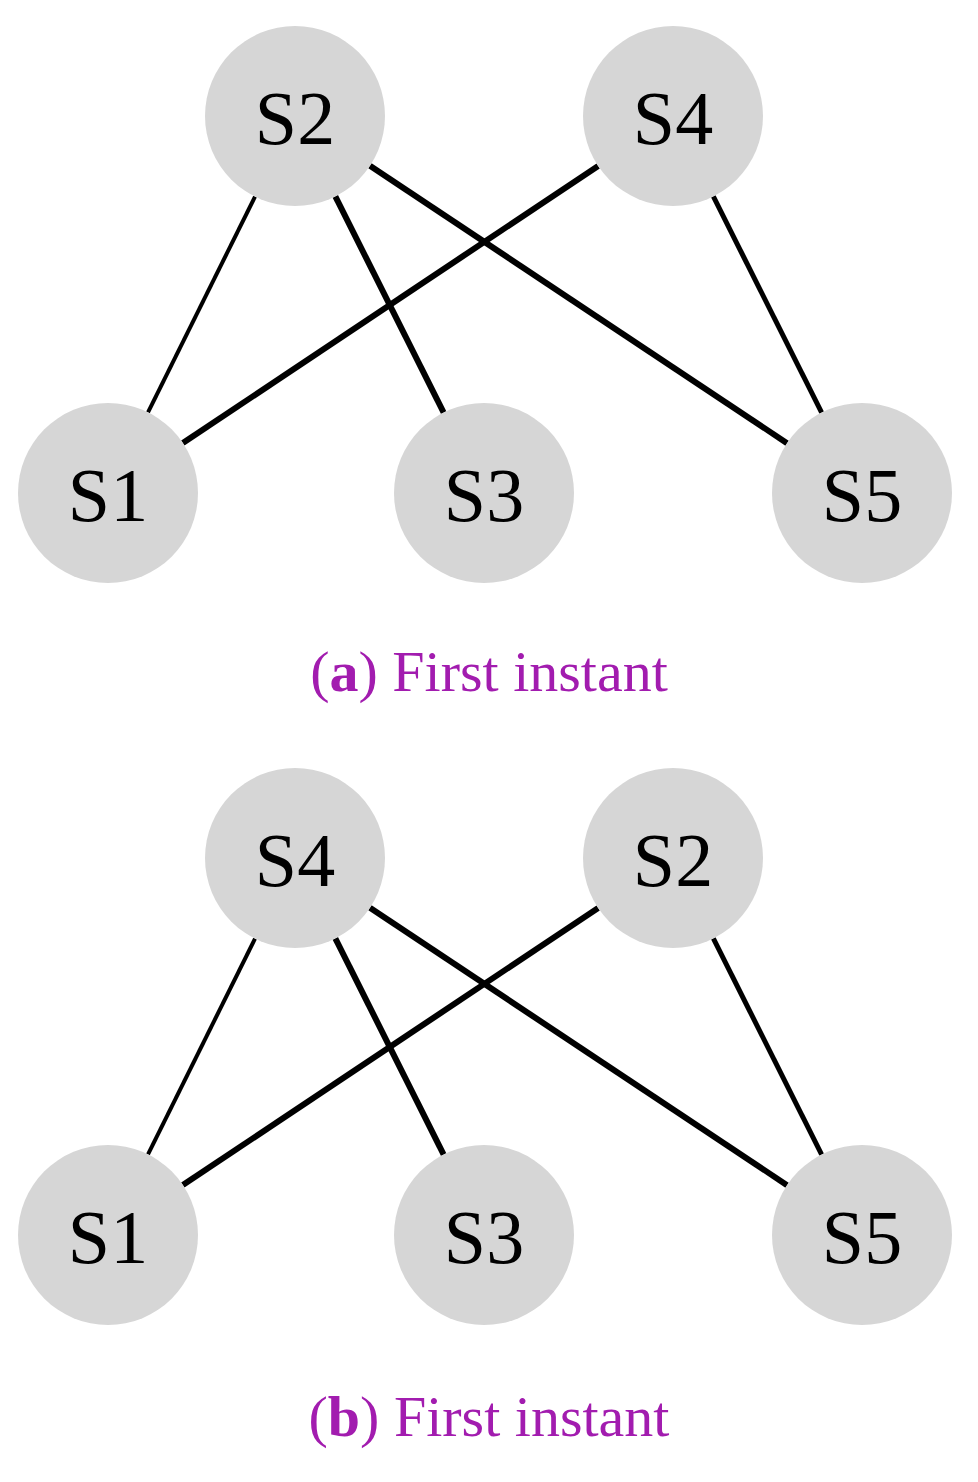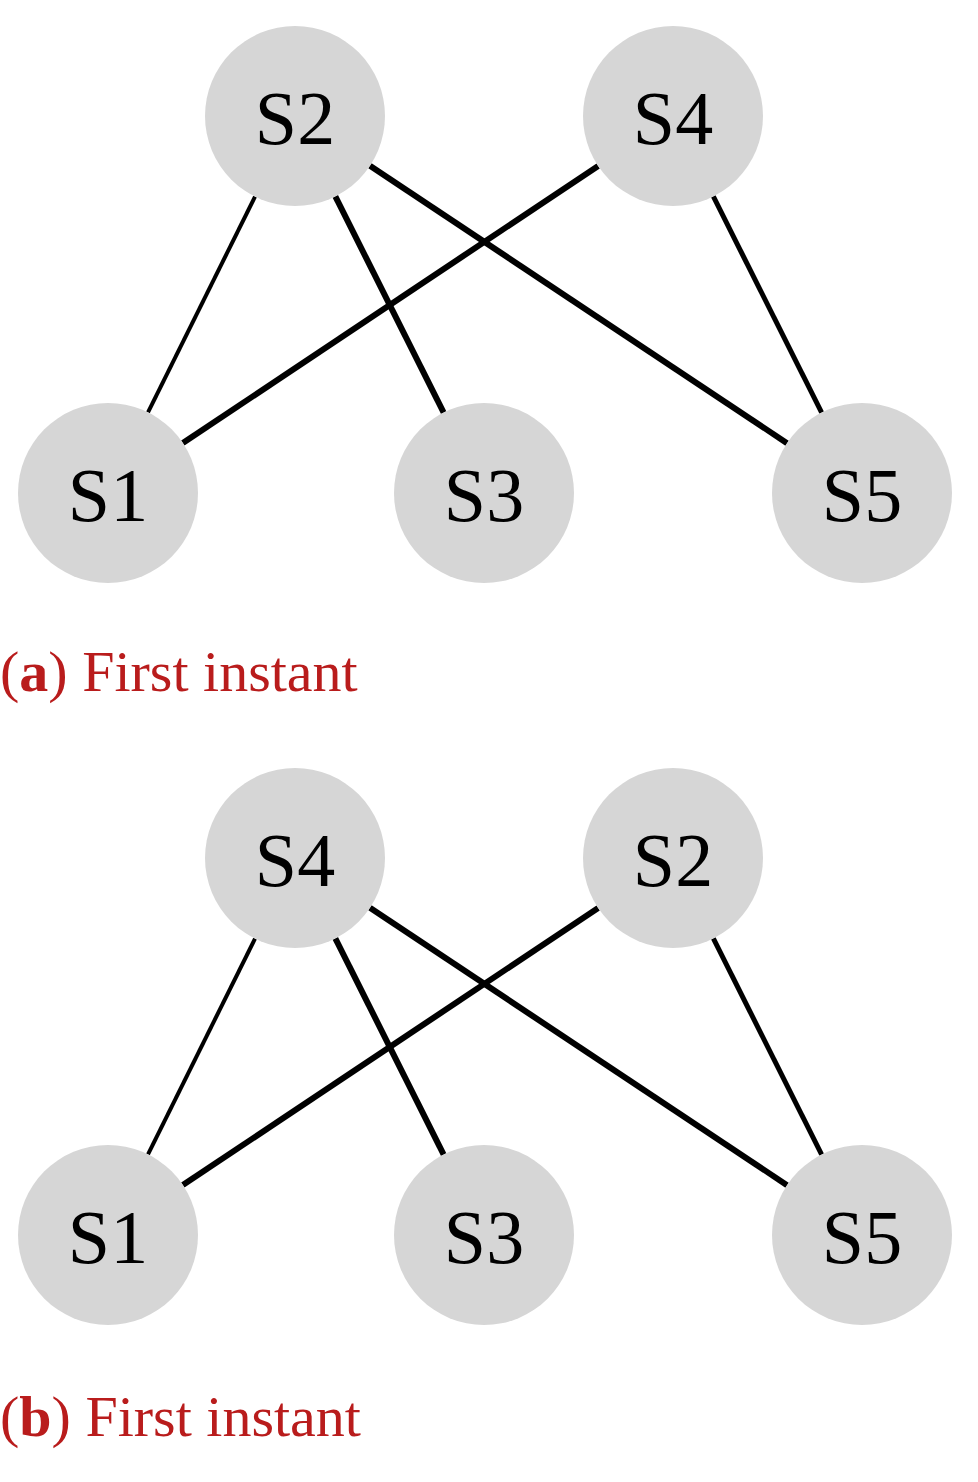--- a/index.html
+++ b/index.html
@@ -36,23 +36,24 @@
   }
   .node-label {
     font-family: "Liberation Serif", "DejaVu Serif", serif;
     font-size: 76px;
     fill: #000000;
     text-anchor: middle;
     dominant-baseline: central;
   }
   .caption {
     width: 978px;
+    text-align: center;
     font-family: "Liberation Serif", "DejaVu Serif", serif;
     font-size: 58px;
-    color: #b91c1c;
+    color: #a21caf;
     line-height: 1.1;
     white-space: nowrap;
   }
   .caption .tag { font-weight: bold; }
   .caption .paren { font-weight: normal; }
   #caption-a { position: absolute; top: 640px; left: 0; }
   #caption-b { position: absolute; top: 1385px; left: 0; }
 </style>
 </head>
 <body style="background: rgb(255, 255, 255);">

